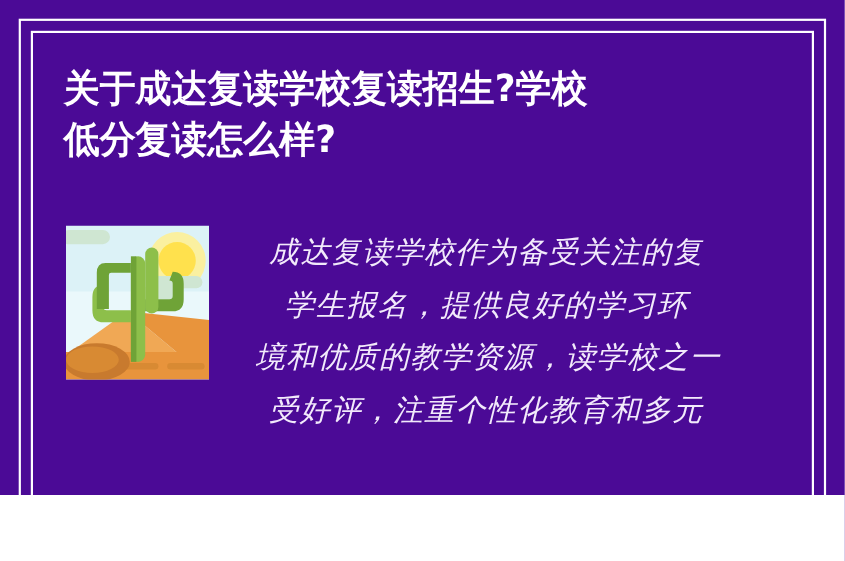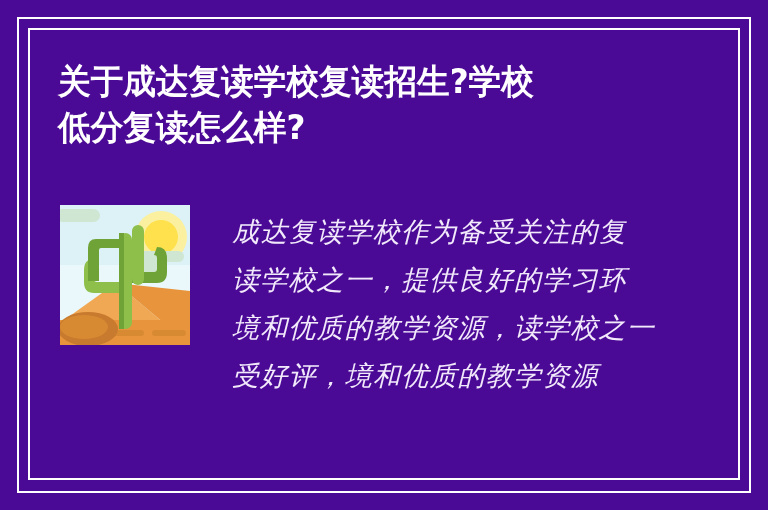--- a/index.html
+++ b/index.html
@@ -9,21 +9,21 @@
   body {
     width: 768px;
     height: 510px;
     overflow: hidden;
     font-family: "Liberation Sans", sans-serif;
   }
 
   #card {
     position: relative;
     width: 768px;
-    height: 510px;
+    height: 450px;
     background: #4B0A96;
     box-sizing: border-box;
   }
 
   
   .frame-outer {
     position: absolute;
     left: 17px;
     top: 17px;
     width: 734px;
@@ -78,26 +78,27 @@
 
   
   .body-copy {
     position: absolute;
     left: 232px;
     top: 208px;
     width: 420px;
   }
   .body-line {
     color: #F2EAFB;
-    font-family: Liberation Sans, sans-serif;
+    font-family: Liberation Mono, monospace;
     font-style: italic;
     font-size: 27px;
     line-height: 48px;
     letter-spacing: 1.2px;
     white-space: nowrap;
+    text-align: center;
   }
 </style>
 </head>
 <body>
 
 <div id="card">
 
   <div class="frame-outer"></div>
   <div class="frame-inner"></div>
 
@@ -138,18 +139,18 @@
         <rect x="72" y="20" width="12" height="60" rx="6" fill="#8DBF4A"></rect>
 
         <ellipse cx="28" cy="124" rx="30" ry="17" fill="#C87A2E"></ellipse>
         <ellipse cx="24" cy="122" rx="24" ry="12" fill="#D88A33"></ellipse>
       </g>
     </svg>
   </div>
 
   <div class="body-copy">
     <div class="body-line">成达复读学校作为备受关注的复</div>
-    <div class="body-line">读学校之一，提供良好的学习环</div>
+    <div class="body-line">学生报名，提供良好的学习环</div>
     <div class="body-line">境和优质的教学资源，读学校之一</div>
-    <div class="body-line">受好评，境和优质的教学资源</div>
+    <div class="body-line">受好评，注重个性化教育和多元</div>
   </div>
 
 </div>
 
 </body></html>

